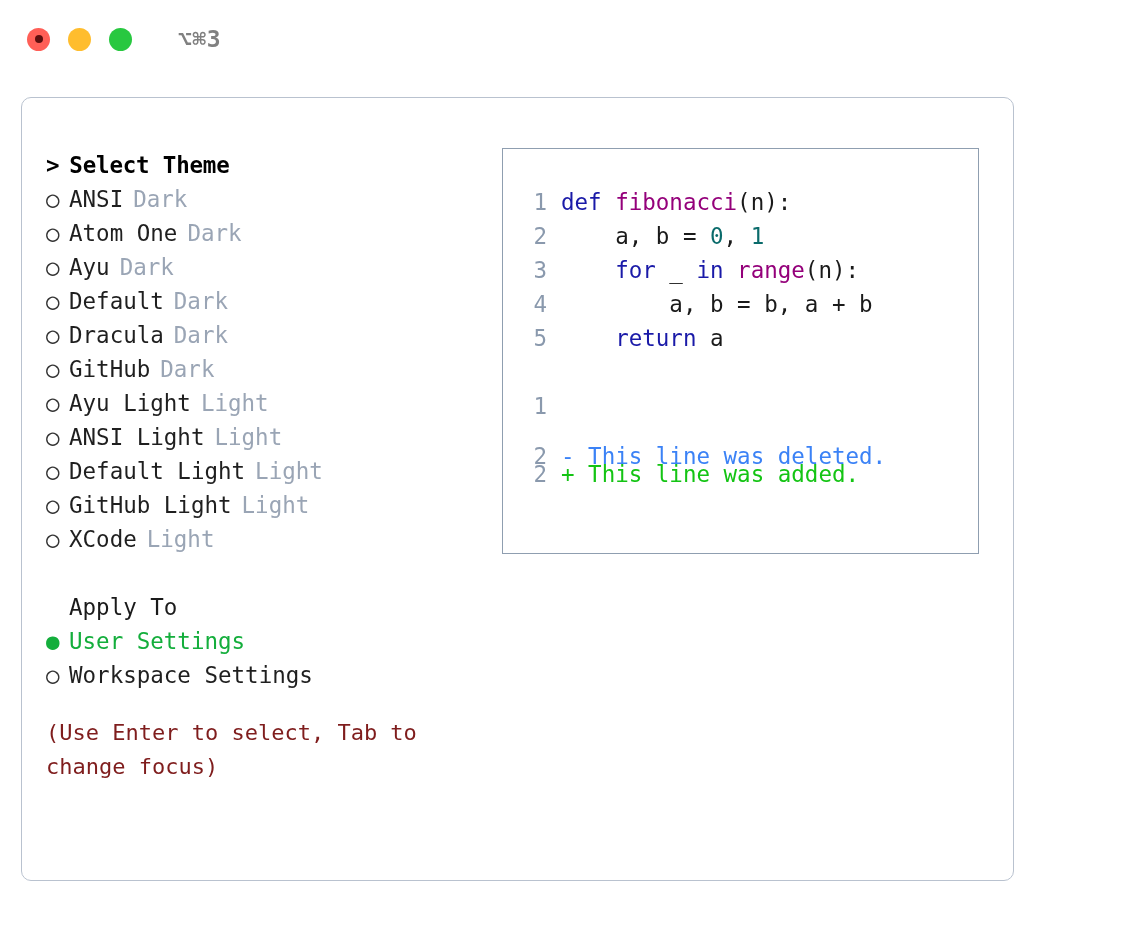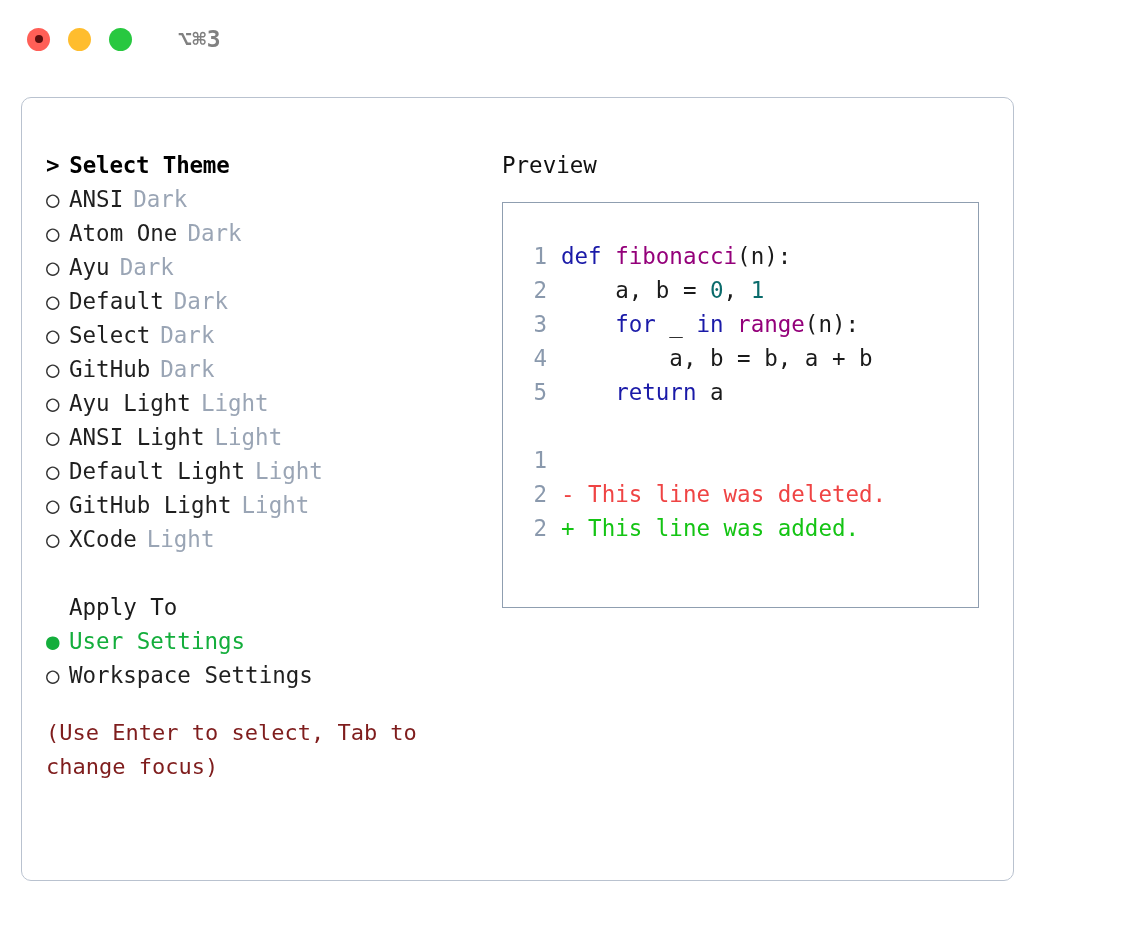--- a/index.html
+++ b/index.html
@@ -183,21 +183,21 @@
   }
   .code-text { white-space: pre; }
 
   .tok-kw   { color: #1a1aa8; }
   .tok-fn   { color: #94007a; }
   .tok-num  { color: #0a6b6b; }
   .tok-pl   { color: #1a1a1a; }
 
   .diff-gap { height: 34px; }
   .diff-ctx { color: #7a7a7a; }
-  .diff-del { color: #ef4444; }
+  .diff-del { color: #3b82f6; margin-top: 16px; }
   .diff-add { color: #14c414; }
 </style>
 </head>
 <body>
 
 <div id="window">
 
   <div id="titlebar">
     <div class="traffic-lights">
       <span class="light red"></span>
@@ -214,21 +214,21 @@
 
         <div class="row header-row">
           <span class="caret">&gt;</span><span>Select Theme</span>
         </div>
 
         <div id="theme-list">
             <div class="row"><span class="bullet">○</span><span class="theme-name">ANSI</span><span class="theme-tag">Dark</span></div>
             <div class="row"><span class="bullet">○</span><span class="theme-name">Atom One</span><span class="theme-tag">Dark</span></div>
             <div class="row"><span class="bullet">○</span><span class="theme-name">Ayu</span><span class="theme-tag">Dark</span></div>
             <div class="row"><span class="bullet">○</span><span class="theme-name">Default</span><span class="theme-tag">Dark</span></div>
-            <div class="row"><span class="bullet">○</span><span class="theme-name">Select</span><span class="theme-tag">Dark</span></div>
+            <div class="row"><span class="bullet">○</span><span class="theme-name">Dracula</span><span class="theme-tag">Dark</span></div>
             <div class="row"><span class="bullet">○</span><span class="theme-name">GitHub</span><span class="theme-tag">Dark</span></div>
             <div class="row"><span class="bullet">○</span><span class="theme-name">Ayu Light</span><span class="theme-tag">Light</span></div>
             <div class="row"><span class="bullet">○</span><span class="theme-name">ANSI Light</span><span class="theme-tag">Light</span></div>
             <div class="row"><span class="bullet">○</span><span class="theme-name">Default Light</span><span class="theme-tag">Light</span></div>
             <div class="row"><span class="bullet">○</span><span class="theme-name">GitHub Light</span><span class="theme-tag">Light</span></div>
             <div class="row"><span class="bullet">○</span><span class="theme-name">XCode</span><span class="theme-tag">Light</span></div>
           </div>
 
         <div class="spacer-row"></div>
 
@@ -236,21 +236,20 @@
 
         <div id="apply-list">
             <div class="row"><span class="bullet sel">●</span><span class="theme-name sel">User Settings</span></div>
             <div class="row"><span class="bullet">○</span><span class="theme-name">Workspace Settings</span></div>
           </div>
 
         <div id="hint">(Use Enter to select, Tab to change focus)</div>
       </div>
 
       <div id="right-col">
-        <div id="preview-label">Preview</div>
         <div id="preview-box">
           <div id="code-block">
               <div class="code-line"><span class="gutter">1</span><span class="code-text"><span class="tok-kw">def </span><span class="tok-fn">fibonacci</span><span class="tok-pl">(n):</span></span></div>
               <div class="code-line"><span class="gutter">2</span><span class="code-text"><span class="tok-pl">    a, b = </span><span class="tok-num">0</span><span class="tok-pl">, </span><span class="tok-num">1</span></span></div>
               <div class="code-line"><span class="gutter">3</span><span class="code-text"><span class="tok-pl">    </span><span class="tok-kw">for</span><span class="tok-pl"> _ </span><span class="tok-kw">in</span><span class="tok-pl"> </span><span class="tok-fn">range</span><span class="tok-pl">(n):</span></span></div>
               <div class="code-line"><span class="gutter">4</span><span class="code-text"><span class="tok-pl">        a, b = b, a + b</span></span></div>
               <div class="code-line"><span class="gutter">5</span><span class="code-text"><span class="tok-pl">    </span><span class="tok-kw">return</span><span class="tok-pl"> a</span></span></div>
             </div>
           <div class="diff-gap"></div>
           <div id="diff-block">

